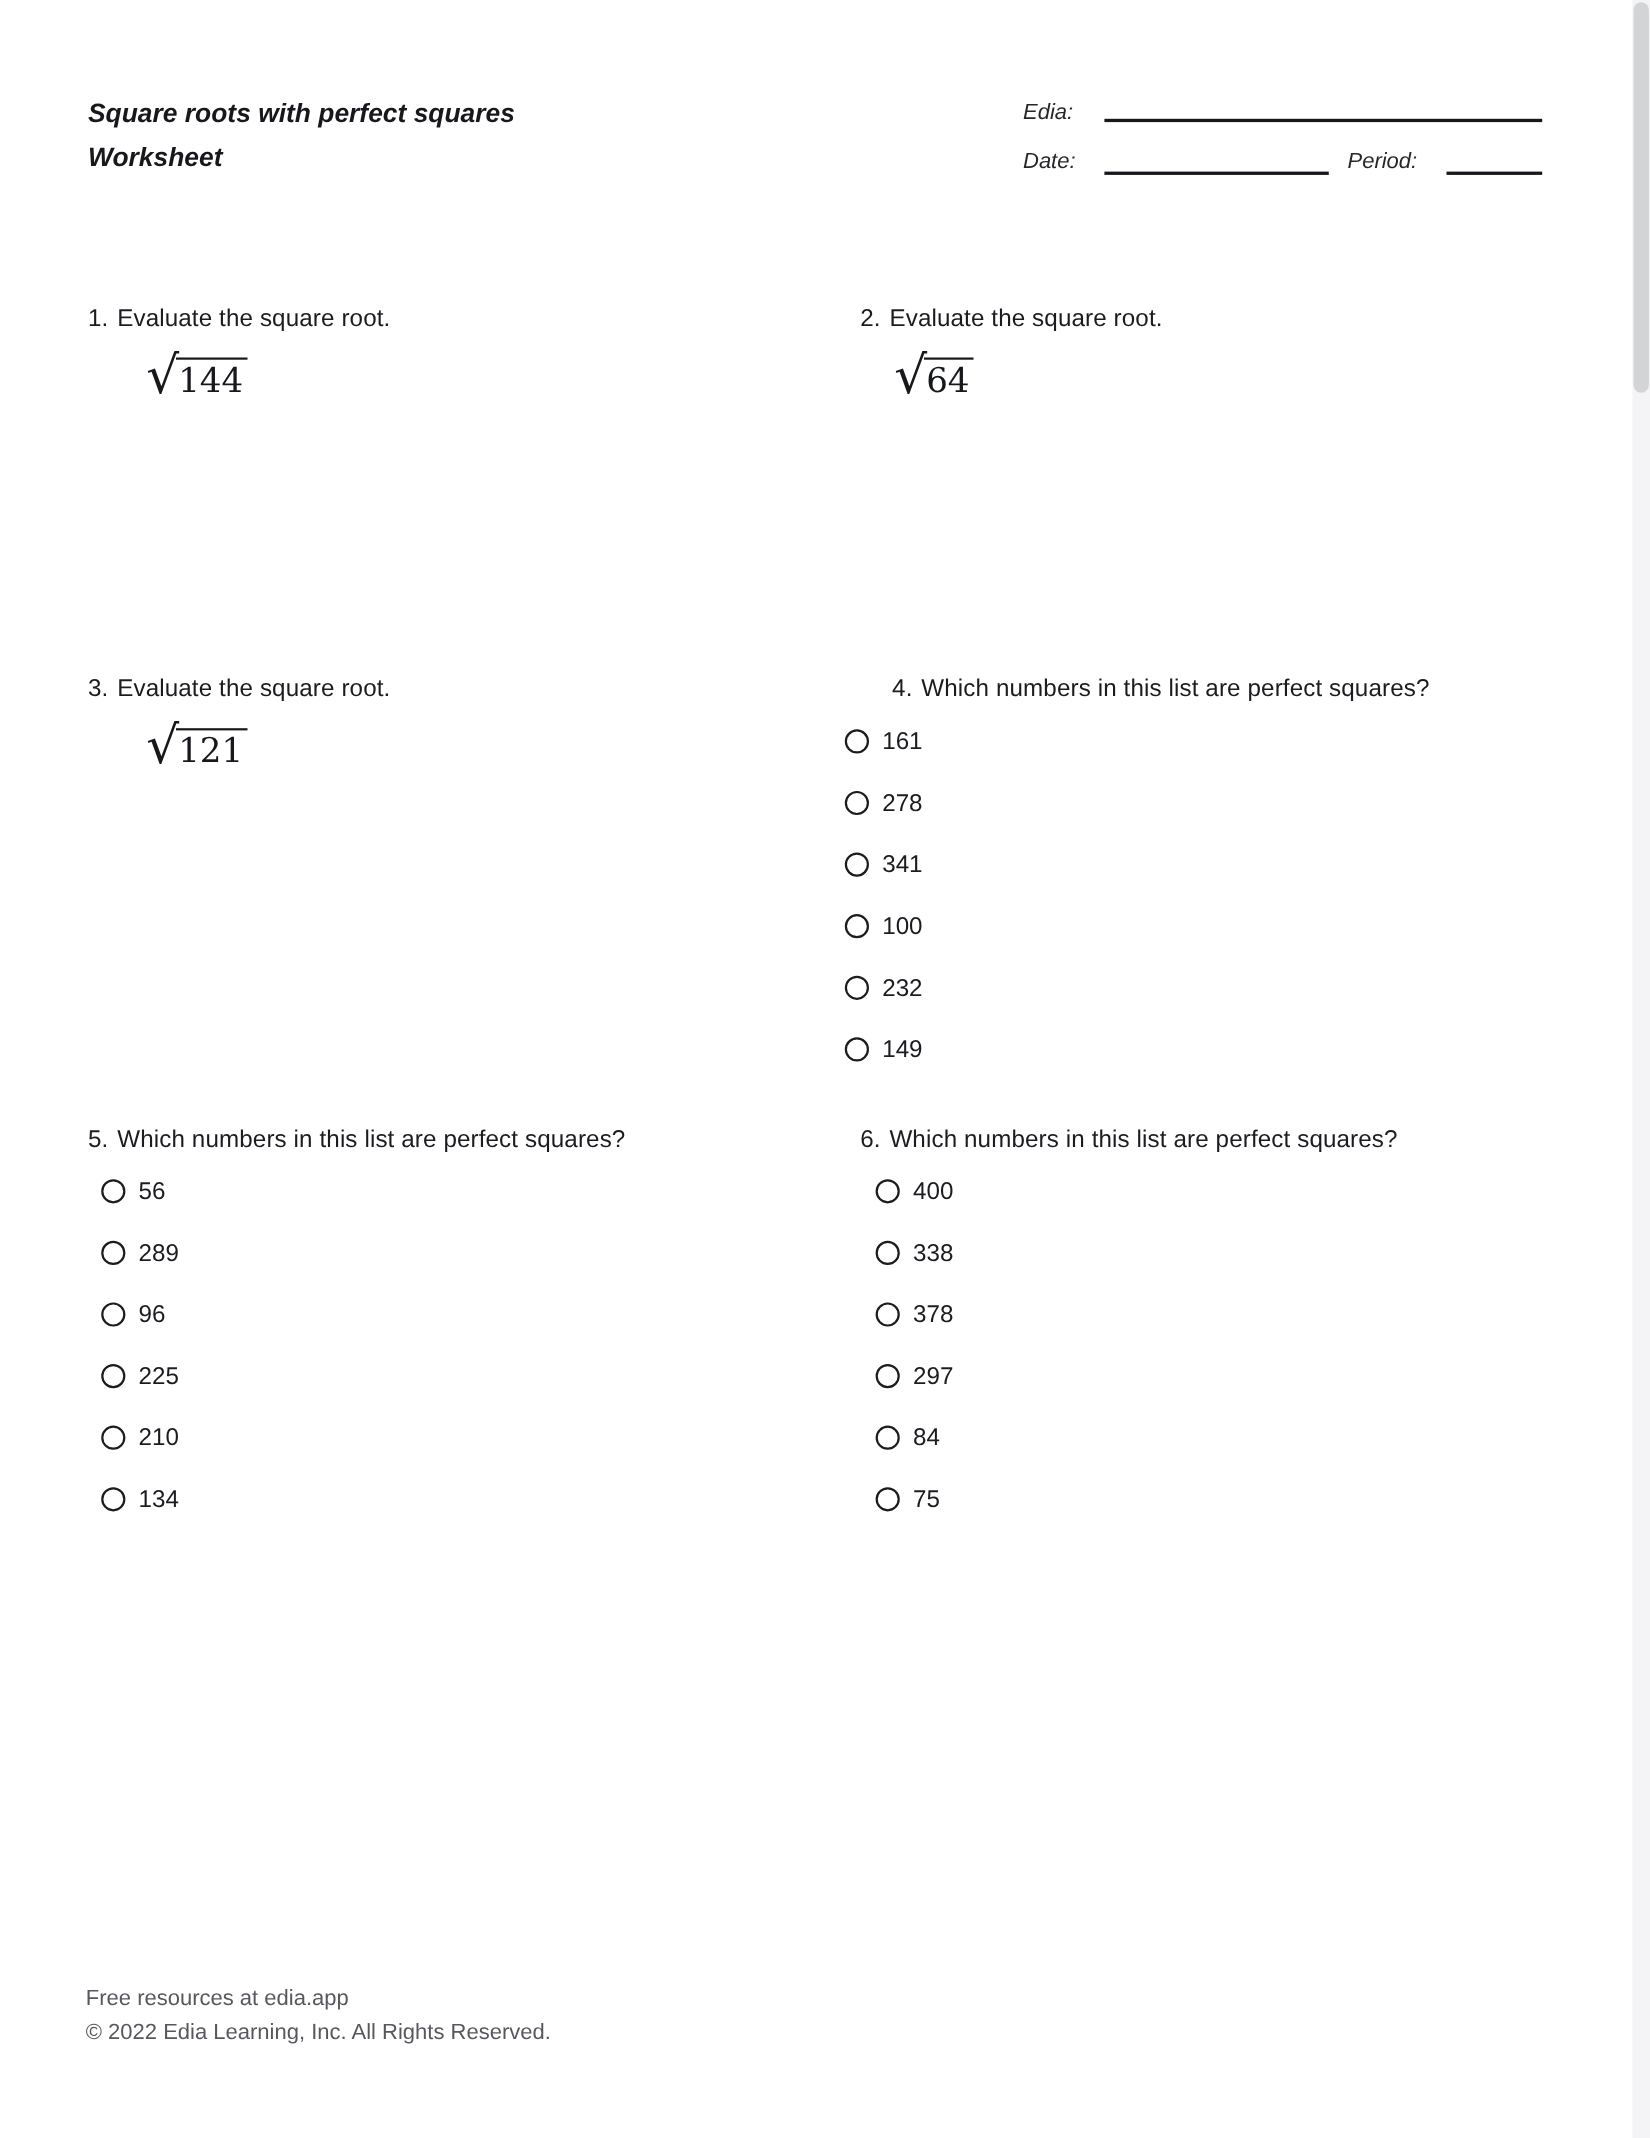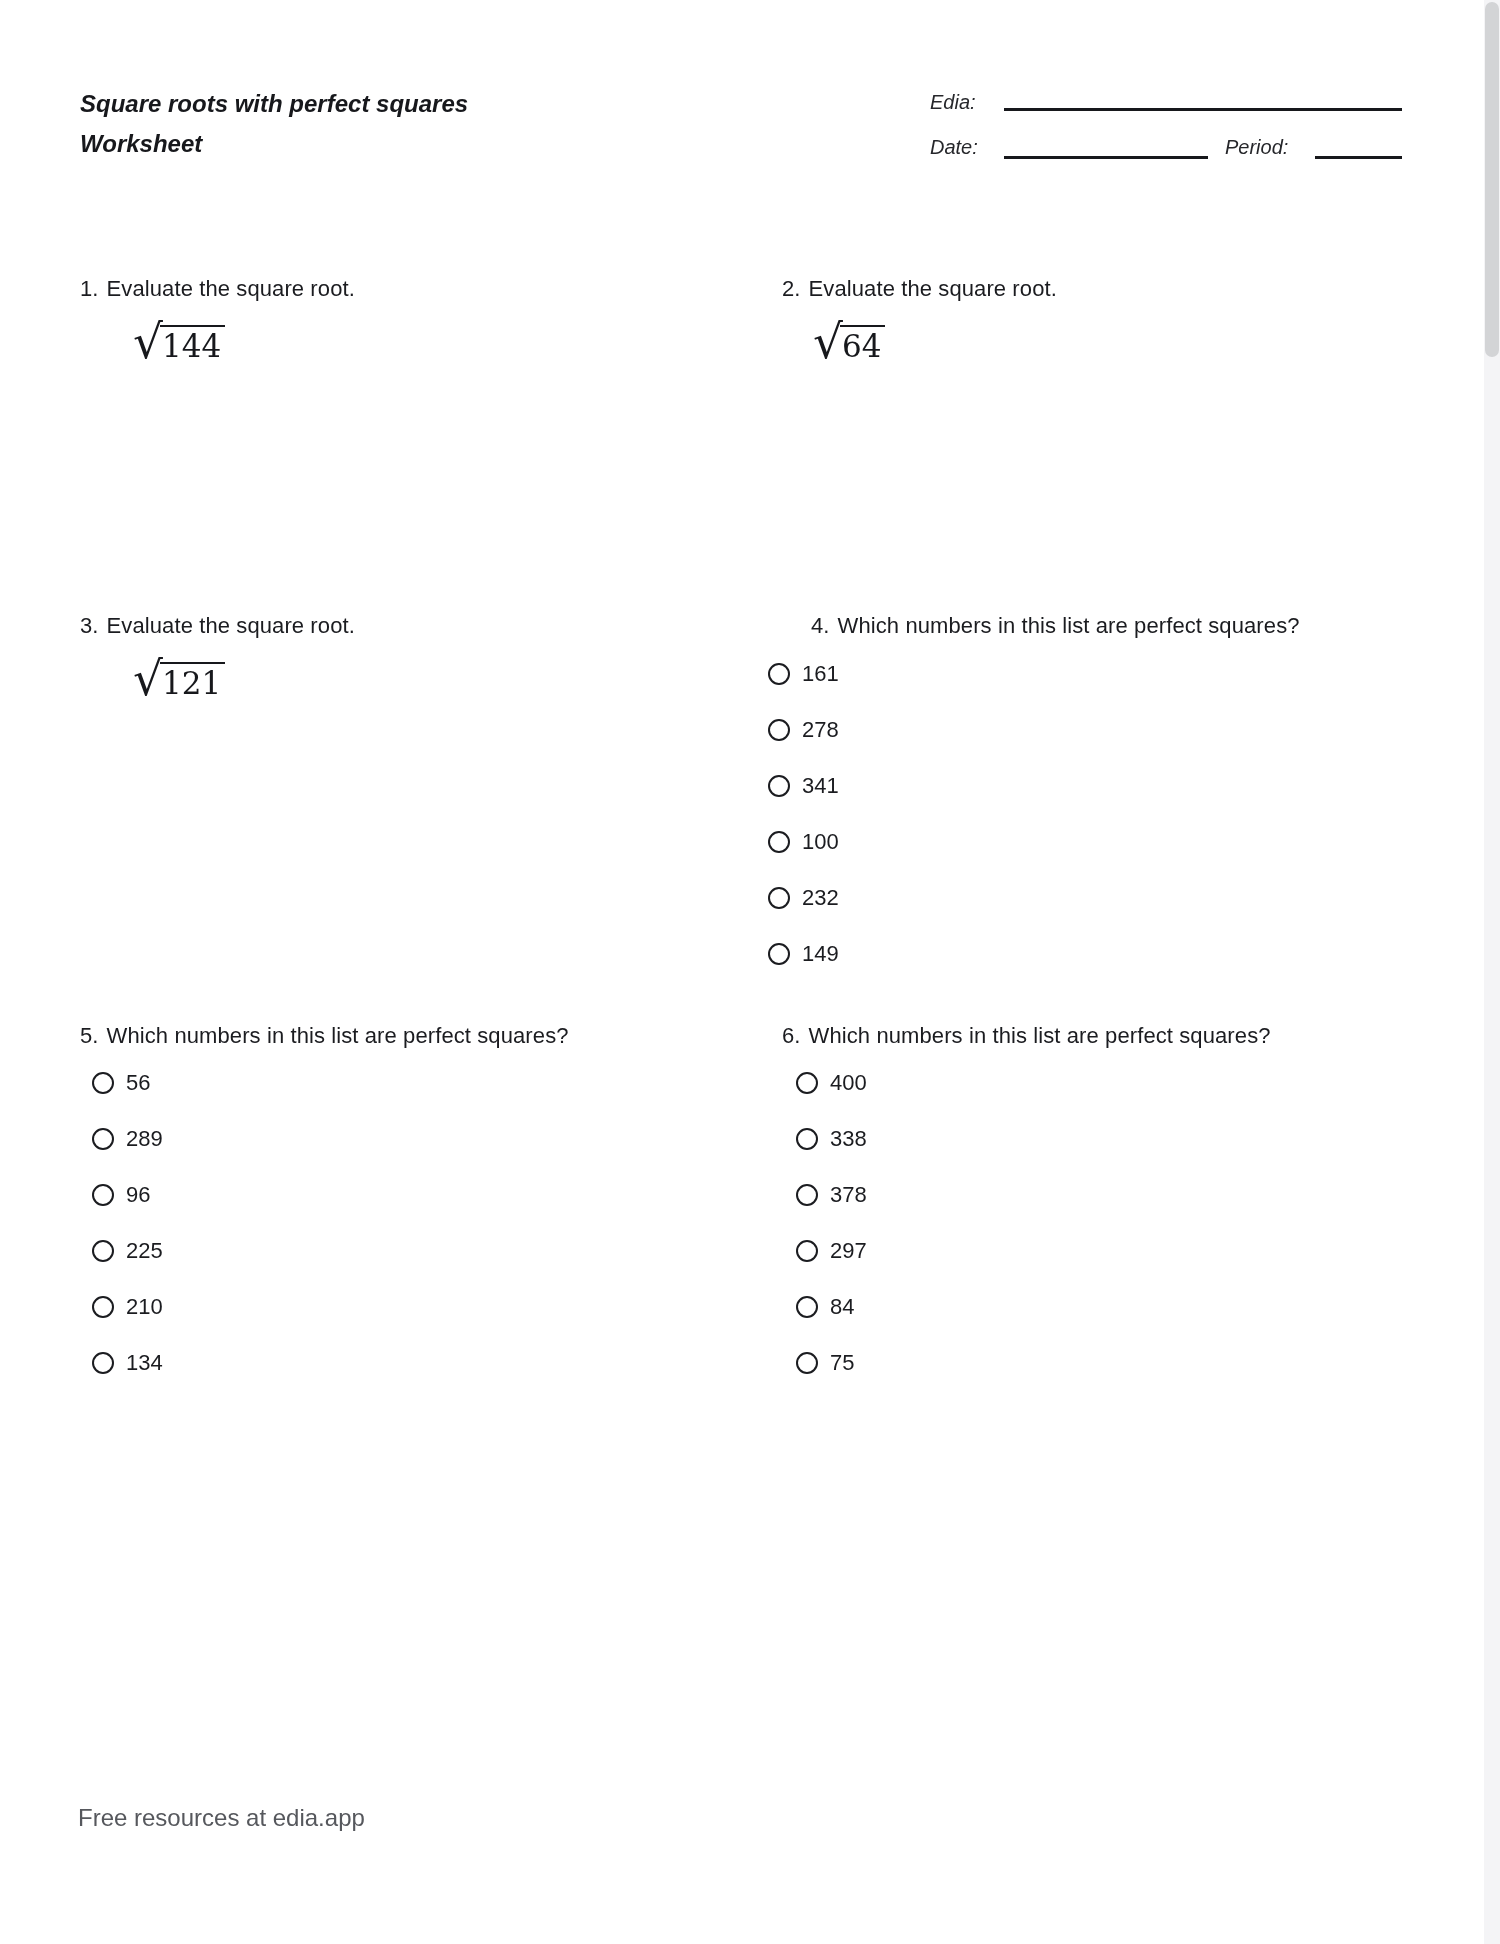--- a/index.html
+++ b/index.html
@@ -40,21 +40,21 @@
   .options { position:absolute; }
   .option { display:flex; align-items:center; height:56px; gap:12px; }
   .radio {
     width:18px; height:18px; flex:0 0 18px;
     border:2.5px solid #1b1c20; border-radius:50%;
     box-sizing:content-box; background:#ffffff;
   }
   .opt-label { font-size:22px; color:#1b1c20; }
 
   
-  .footer { position:absolute; left:78px; top:1802px; font-size:24px; line-height:31px; color:#56585d; }
+  .footer { position:absolute; left:78px; top:1802px; font-size:20px; line-height:31px; color:#56585d; }
 
   
   .scroll-track { position:absolute; left:1484px; top:0; width:16px; height:1944px; background:#f4f4f6; }
   .scroll-thumb { position:absolute; left:1485px; top:2px; width:14px; height:355px; background:#d3d4d6; border-radius:7px; }
 </style>
 </head>
 <body>
 
 <div>
 
@@ -181,18 +181,19 @@
       <span class="opt-label">84</span>
     </div>
     <div class="option">
       <span class="radio"></span>
       <span class="opt-label">75</span>
     </div>
   </div>
 
   <div class="footer">
     <div>Free resources at edia.app</div>
+    <div>© 2022 Edia Learning, Inc. All Rights Reserved.</div>
   </div>
 
   <div class="scroll-track"></div>
   <div class="scroll-thumb"></div>
 
 </div>
 
 </body></html>

